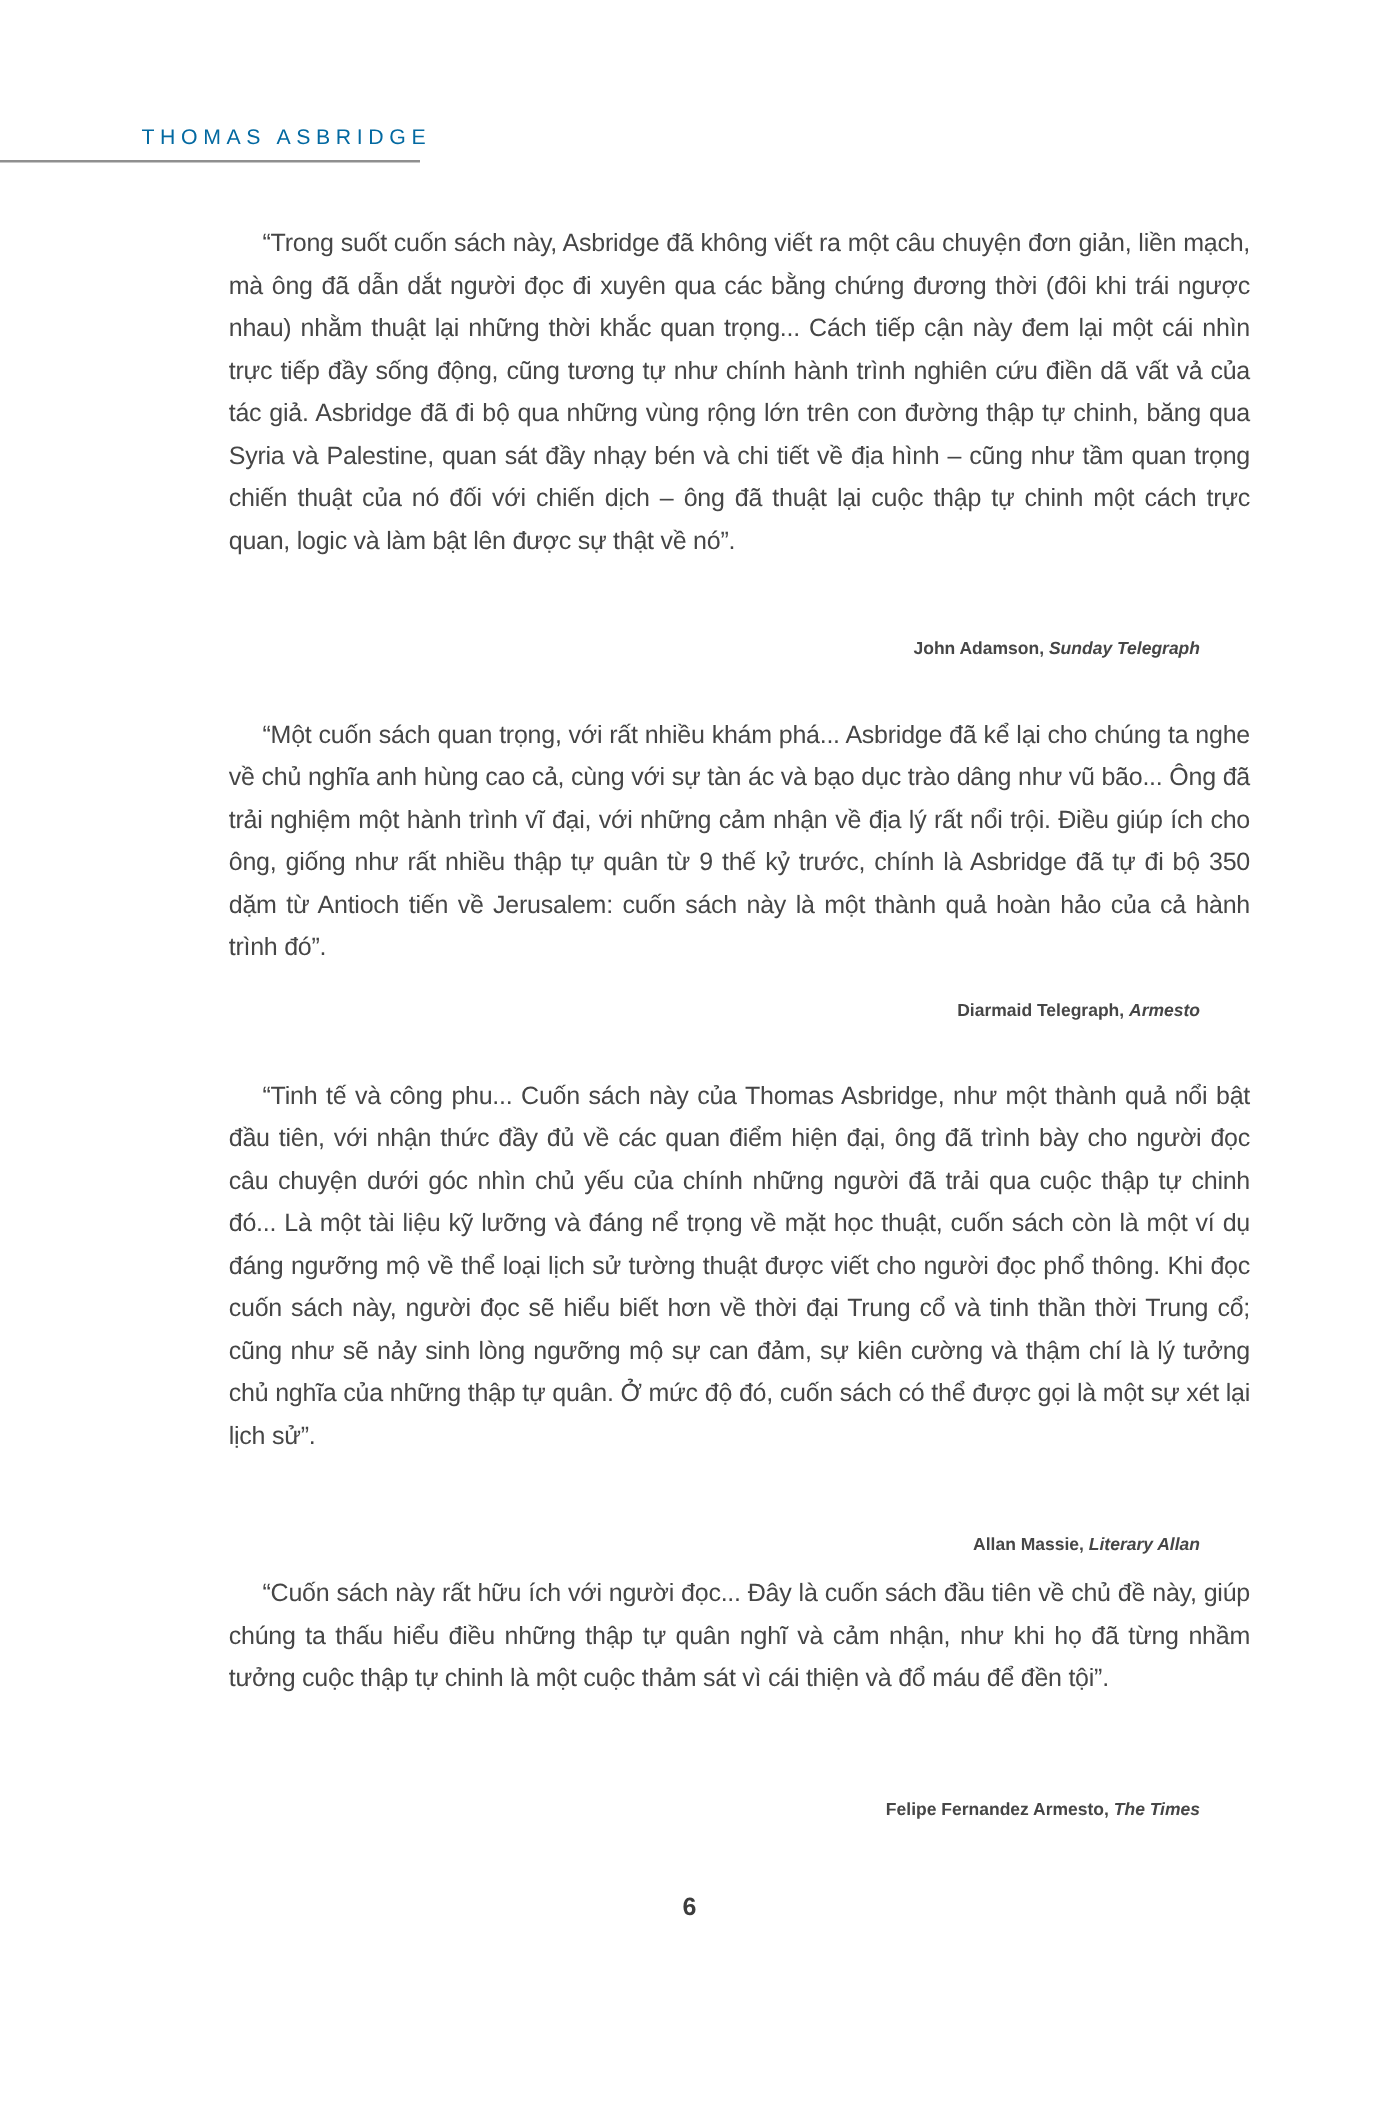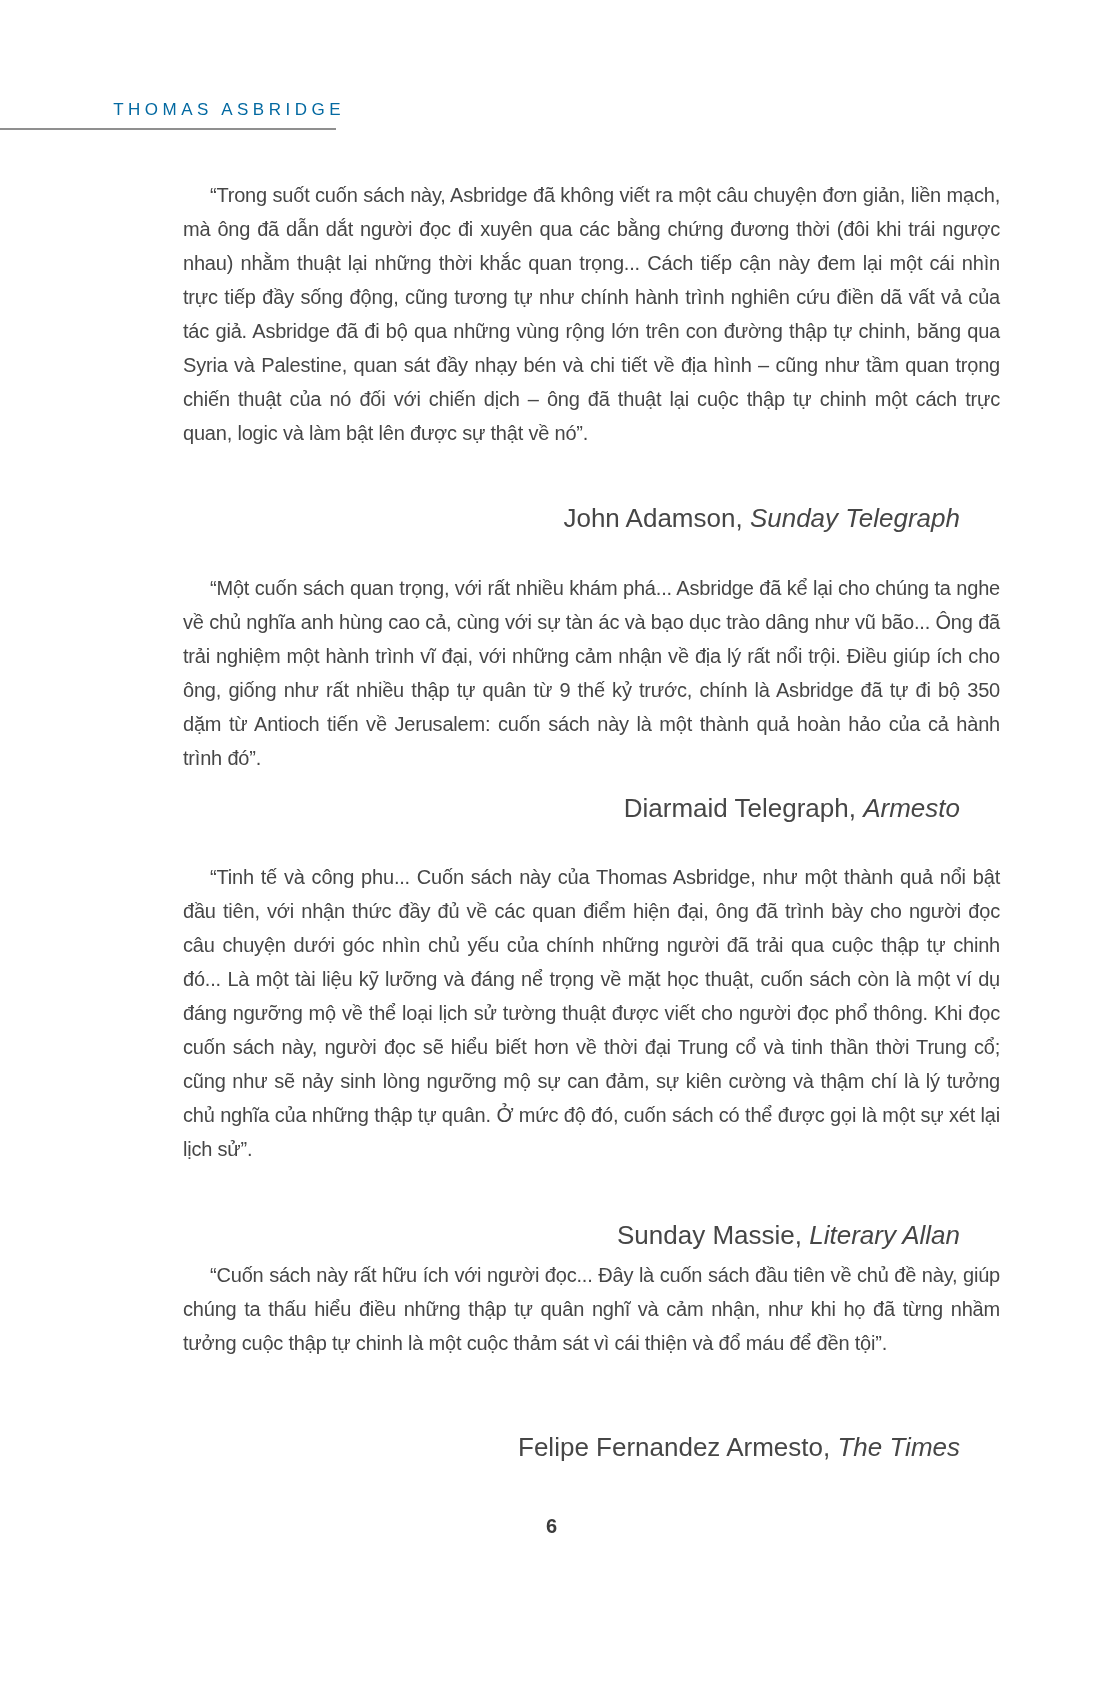--- a/index.html
+++ b/index.html
@@ -37,24 +37,25 @@
     letter-spacing: -0.2px;
     text-align: justify;
     text-indent: 27px;
     color: #464646;
     margin-left: 40px;
   }
   .attribution {
     position: absolute;
     left: 143px;
     width: 817px;
-    font-size: 26px;
+    font-size: 14px;
     line-height: 34px;
     text-align: right;
     color: #464646;
+    font-weight: bold;
   }
   .attribution .src { font-style: italic; }
   .page-number {
     position: absolute;
     left: 143px; top: 1515px;
     width: 817px;
     text-align: center;
     font-size: 20px;
     font-weight: 700;
     color: #3c3c3c;
@@ -73,21 +74,21 @@
 </div>
 
 <div class="quote" style="top:571px">“Một cuốn sách quan trọng, với rất nhiều khám phá... Asbridge đã kể lại cho chúng ta nghe về chủ nghĩa anh hùng cao cả, cùng với sự tàn ác và bạo dục trào dâng như vũ bão... Ông đã trải nghiệm một hành trình vĩ đại, với những cảm nhận về địa lý rất nổi trội. Điều giúp ích cho ông, giống như rất nhiều thập tự quân từ 9 thế kỷ trước, chính là Asbridge đã tự đi bộ 350 dặm từ Antioch tiến về Jerusalem: cuốn sách này là một thành quả hoàn hảo của cả hành trình đó”.</div>
 <div class="attribution" style="top:791px">
   <span>Diarmaid Telegraph,</span>
   <span class="src">Armesto</span>
 </div>
 
 <div class="quote" style="top:860px">“Tinh tế và công phu... Cuốn sách này của Thomas Asbridge, như một thành quả nổi bật đầu tiên, với nhận thức đầy đủ về các quan điểm hiện đại, ông đã trình bày cho người đọc câu chuyện dưới góc nhìn chủ yếu của chính những người đã trải qua cuộc thập tự chinh đó... Là một tài liệu kỹ lưỡng và đáng nể trọng về mặt học thuật, cuốn sách còn là một ví dụ đáng ngưỡng mộ về thể loại lịch sử tường thuật được viết cho người đọc phổ thông. Khi đọc cuốn sách này, người đọc sẽ hiểu biết hơn về thời đại Trung cổ và tinh thần thời Trung cổ; cũng như sẽ nảy sinh lòng ngưỡng mộ sự can đảm, sự kiên cường và thậm chí là lý tưởng chủ nghĩa của những thập tự quân. Ở mức độ đó, cuốn sách có thể được gọi là một sự xét lại lịch sử”.</div>
 <div class="attribution" style="top:1218px">
-  <span>Sunday Massie,</span>
+  <span>Allan Massie,</span>
   <span class="src">Literary Allan</span>
 </div>
 
 <div class="quote" style="top:1258px">“Cuốn sách này rất hữu ích với người đọc... Đây là cuốn sách đầu tiên về chủ đề này, giúp chúng ta thấu hiểu điều những thập tự quân nghĩ và cảm nhận, như khi họ đã từng nhầm tưởng cuộc thập tự chinh là một cuộc thảm sát vì cái thiện và đổ máu để đền tội”.</div>
 <div class="attribution" style="top:1430px">
   <span>Felipe Fernandez Armesto,</span>
   <span class="src">The Times</span>
 </div>
 
 <div class="page-number">6</div>

